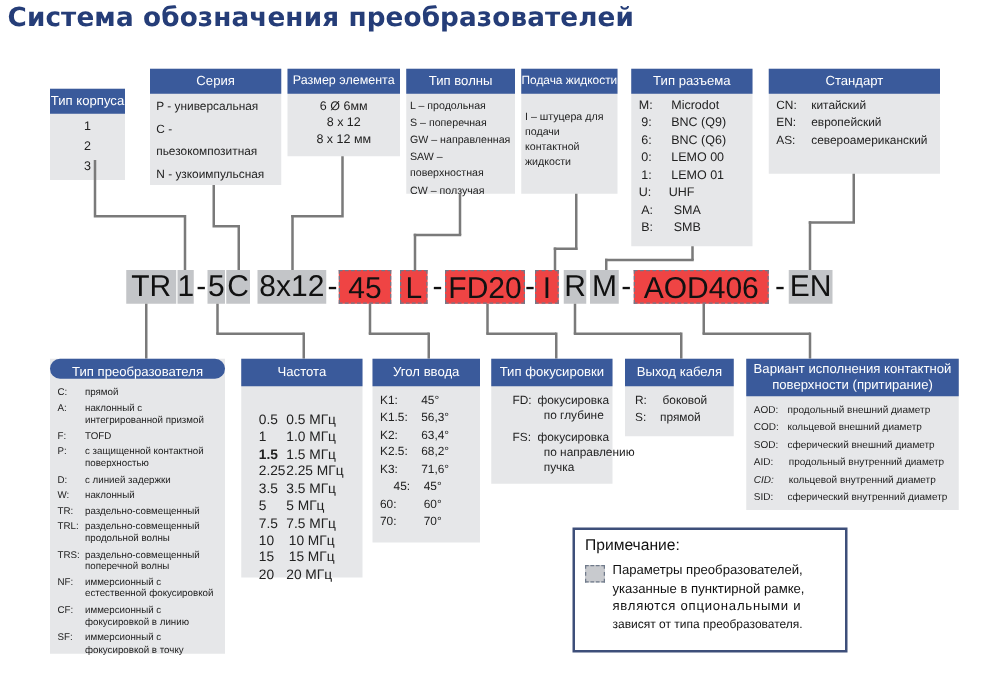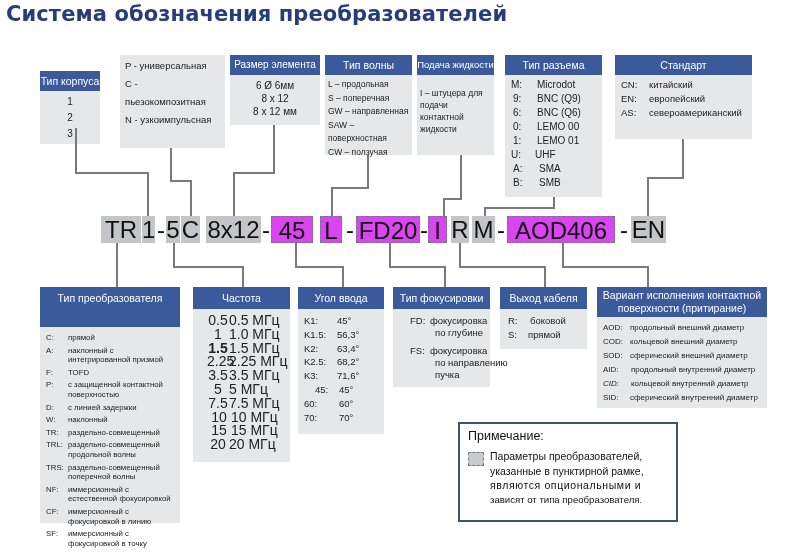--- a/index.html
+++ b/index.html
@@ -23,21 +23,21 @@
   .k { flex: 0 0 auto; }
 
   .ln { position: absolute; background: #7a7a7a; }
   .h { height: 2px; }
   .v { width: 2px; }
   .seg {
     position: absolute; top: 216px; height: 27px;
     background: #c3c5c8; font-size: 24px; line-height: 27px; color: #111;
     text-align: center; font-family: "Liberation Sans", sans-serif;
   }
-  .seg.opt { border: 1px dashed #6f7a8a; background: #d946ef; }
+  .seg.opt { border: 1px dashed #6f7a8a; background: #ef4444; }
   .dash { position: absolute; top: 216px; font-size: 24px; line-height: 27px; color: #111; }
 
   .note {
     position: absolute; left: 458px; top: 422px; width: 220px; height: 100px;
     border: 2px solid #3e4f7a; background: #fff; padding: 5px 8px;
   }
   .note .nh { font-size: 12.5px; color: #111; margin-bottom: 6px; }
   .note .nrow { display: flex; }
   .note .swatch { width: 16px; height: 14px; border: 1px dashed #6f7a8a; background: #c8cace; margin-top: 3px; margin-right: 6px; flex: 0 0 auto; }
   .note .nt { font-size: 10.5px; line-height: 14.5px; color: #111; }
@@ -50,20 +50,21 @@
 <div class="box" style="left:40px; top:71px; width:60px; height:73px;">
   <div class="hdr">Тип корпуса</div>
   <div class="body" style="text-align:center; font-size:10px; line-height:16px; padding-top:3px;">
     <div>1</div>
     <div>2</div>
     <div>3</div>
   </div>
 </div>
 
 <div class="box" style="left:120px; top:55px; width:105px; height:93px;">
+  <div class="hdr">Серия</div>
   <div class="body" style="font-size:9.5px; line-height:18px; padding:2px 5px;">
     <div>P - универсальная</div>
     <div>C - пьезокомпозитная</div>
     <div>N - узкоимпульсная</div>
   </div>
 </div>
 
 <div class="box" style="left:230px; top:55px; width:90px; height:70px;">
   <div class="hdr" style="font-size:10px;">Размер элемента</div>
   <div class="body" style="text-align:center; font-size:10px; line-height:13px; padding-top:4px;">
@@ -221,21 +222,21 @@
   <div class="ln v" style="left:459px; top:243px; height:24px;"></div>
   <div class="ln h" style="left:459px; top:266px; width:86px;"></div>
   <div class="ln v" style="left:544px; top:266px; height:21px;"></div>
 
   <div class="ln v" style="left:562px; top:243px; height:24px;"></div>
   <div class="ln h" style="left:562px; top:266px; width:86px;"></div>
   <div class="ln v" style="left:647px; top:266px; height:21px;"></div>
 </div>
 
 <div class="box" style="left:40px; top:287px; width:140px; height:236px;">
-  <div class="hdr" style="height:40px; line-height:22px;">Тип преобразователя</div>
+  <div class="hdr" style="height:16px; line-height:22px;border-radius:10px;">Тип преобразователя</div>
   <div class="body" style="font-size:7.8px; line-height:9.6px; padding:6px 6px;">
     <div class="row" style="margin-bottom:3px;">
         <span class="k" style="width:22px;">C:</span>
         <div>
           <div>прямой</div>
         </div>
       </div>
     <div class="row" style="margin-bottom:3px;">
         <span class="k" style="width:22px;">A:</span>
         <div>
@@ -307,21 +308,21 @@
         <div>
           <div>иммерсионный с</div>
           <div>фокусировкой в точку</div>
         </div>
       </div>
   </div>
 </div>
 
 <div class="box" style="left:193px; top:287px; width:97px; height:175px;">
   <div class="hdr" style="height:22px; line-height:22px;">Частота</div>
-  <div class="body" style="font-size:14px; line-height:13.8px; padding:5px 14px;text-align:center;">
+  <div class="body" style="font-size:11px; line-height:13.8px; padding:21px 14px;">
     <div class="row">
         <span class="k" style="width:22px;">0.5</span>
         <span>0.5 МГц</span>
       </div>
     <div class="row">
         <span class="k" style="width:22px;">1</span>
         <span>1.0 МГц</span>
       </div>
     <div class="row">
         <span class="k" style="width:22px;font-weight:bold;">1.5</span>

